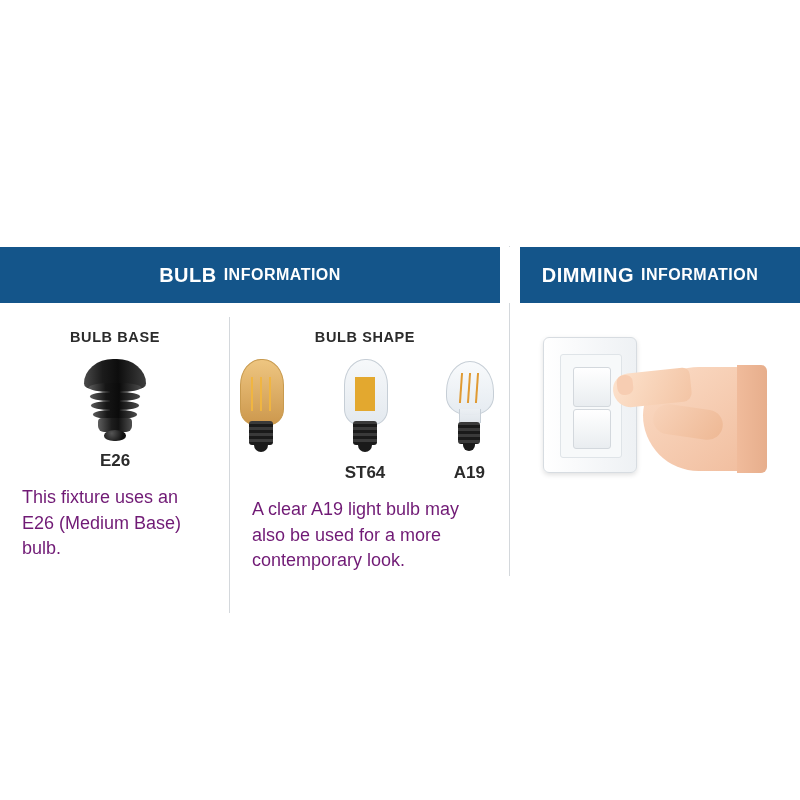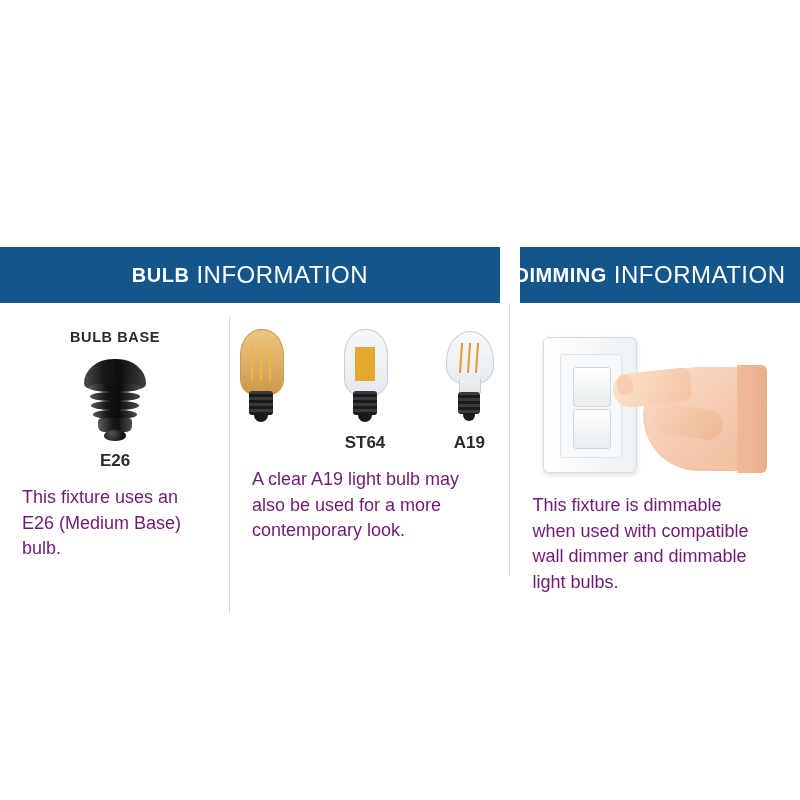--- a/index.html
+++ b/index.html
@@ -36,22 +36,22 @@
     align-items: center;
     justify-content: center;
     color: #ffffff;
     letter-spacing: 0.5px;
   }
   .header-bar .t-bold {
     font-weight: bold;
     font-size: 20px;
   }
   .header-bar .t-light {
-    font-weight: normal;
-    font-size: 24px;
+    font-weight: bold;
+    font-size: 16px;
     margin-left: 7px;
   }
   .panel-gap {
     position: absolute;
     left: 500px;
     top: 0;
     width: 20px;
     height: 56px;
     background: #ffffff;
     z-index: 5;
@@ -433,20 +433,21 @@
               <div class="neck"></div>
               <div class="tip"></div>
             </div>
           </div>
           <div class="caption-label">E26</div>
           <div class="body-text">This fixture uses an E26 (Medium Base) bulb.</div>
           <div class="vline vline-inner"></div>
         </div>
 
         <div class="col col-shape">
+          <div class="col-title">BULB SHAPE</div>
           <div class="shapes-row">
 
             <div class="shape-item">
               <div class="st64">
                 <div class="glass"></div>
                 <div class="fil"></div>
                 <div class="screw"></div>
                 <div class="tip"></div>
               </div>
               <div class="caption-label"></div>
@@ -495,21 +496,20 @@
             </div>
           </div>
           <div class="hand">
             <div class="hand-palm"></div>
             <div class="hand-cuff"></div>
             <div class="hand-thumb"></div>
             <div class="hand-finger"></div>
             <div class="hand-nail"></div>
           </div>
         </div>
-        <div class="body-text">This fixture is dimmable when used with compatible wall dimmer and dimmable light bulbs.</div>
       </div>
     </div>
 
     <div class="panel-gap"></div>
   </div>
 
   <div class="vline vline-outer"></div>
 
 </div>
 

